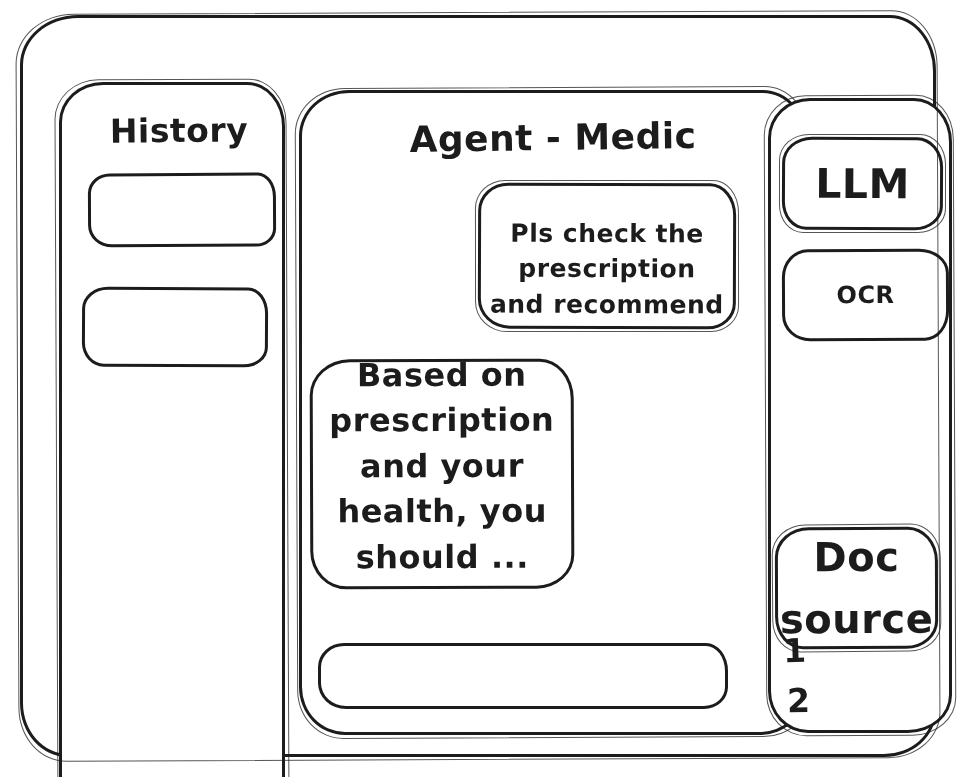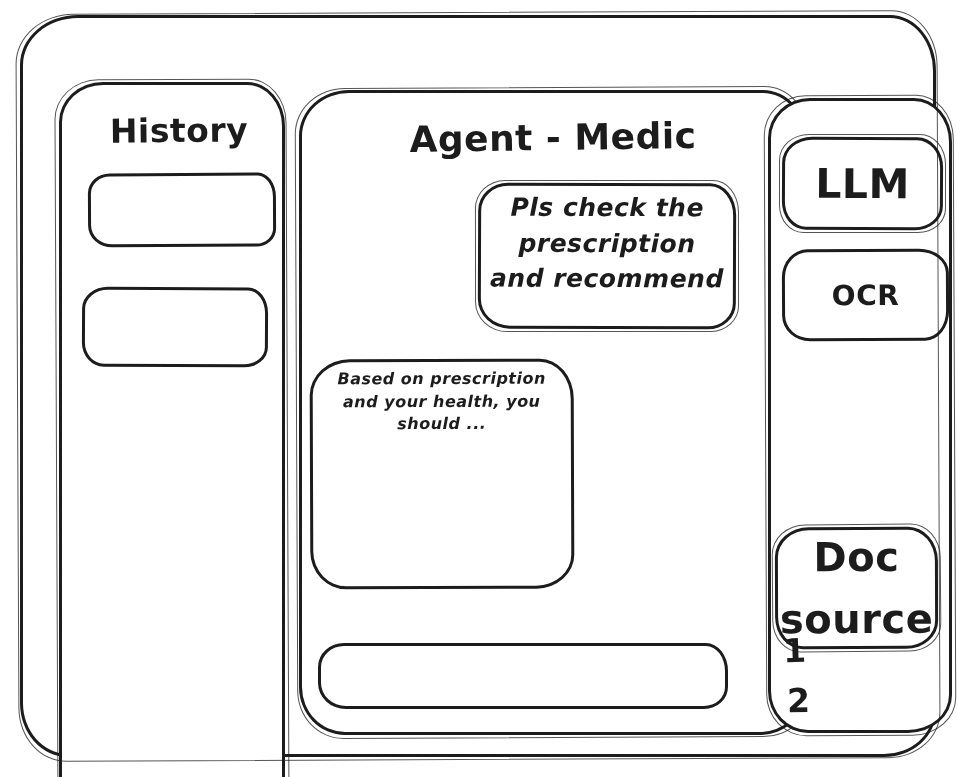--- a/index.html
+++ b/index.html
@@ -69,38 +69,37 @@
   .panel-chat {
     left: 276px; top: 72px; width: 508px; height: 645px;
     border-radius: 50px 44px 48px 46px / 46px 50px 44px 48px;
   }
   .chat-title {
     position: absolute; left: 0; top: 24px; width: 100%;
     text-align: center; font-size: 36px;
     transform: rotate(-0.8deg);
   }
   .bubble {
-    display: flex; align-items: flex-start; justify-content: center;
+    display: flex; align-items: flex-end; justify-content: center;
     text-align: center;
     font-weight: bold;
     line-height: 1.42;
     letter-spacing: 0.5px;
-    font-style: italic;
   }
   .bubble-user {
     left: 176px; top: 90px; width: 258px; height: 146px;
     border-radius: 30px 26px 28px 32px / 28px 32px 26px 30px;
     font-size: 25px;
     padding: 4px 8px;
     transform: rotate(0.2deg);
   }
   .bubble-assistant {
     left: 8px; top: 266px; width: 264px; height: 230px;
     border-radius: 40px 34px 38px 36px / 36px 40px 34px 38px;
-    font-size: 16px;
+    font-size: 32px;
     padding: 6px 24px;
     transform: rotate(-0.2deg);
   }
   .chat-input {
     left: 16px; top: 550px; width: 410px; height: 66px;
     border-radius: 26px 22px 24px 28px / 24px 28px 22px 26px;
     font: bold 24px "DejaVu Sans", sans-serif;
     color: #1c1c1c;
     padding: 0 18px;
     outline: none;
@@ -120,21 +119,21 @@
   }
   .btn-llm {
     left: 11px; top: 36px; width: 161px; height: 93px;
     border-radius: 30px 26px 28px 24px / 26px 30px 24px 28px;
     font-size: 41px; 
     transform: rotate(0.3deg);
   }
   .btn-ocr {
     left: 11px; top: 148px; width: 167px; height: 92px;
     border-radius: 26px 30px 24px 28px / 28px 24px 30px 26px;
-    font-size: 28px;
+    font-size: 24px;
     transform: rotate(-0.3deg);
   }
   .btn-params {
     left: 0px; top: 316px; width: 167px; height: 74px;
     border-radius: 24px 20px 22px 26px / 22px 26px 20px 24px;
     font-size: 30px;
     transform: rotate(0.2deg);
   }
   .btn-doc {
     left: 4px; top: 426px; width: 163px; height: 122px;

